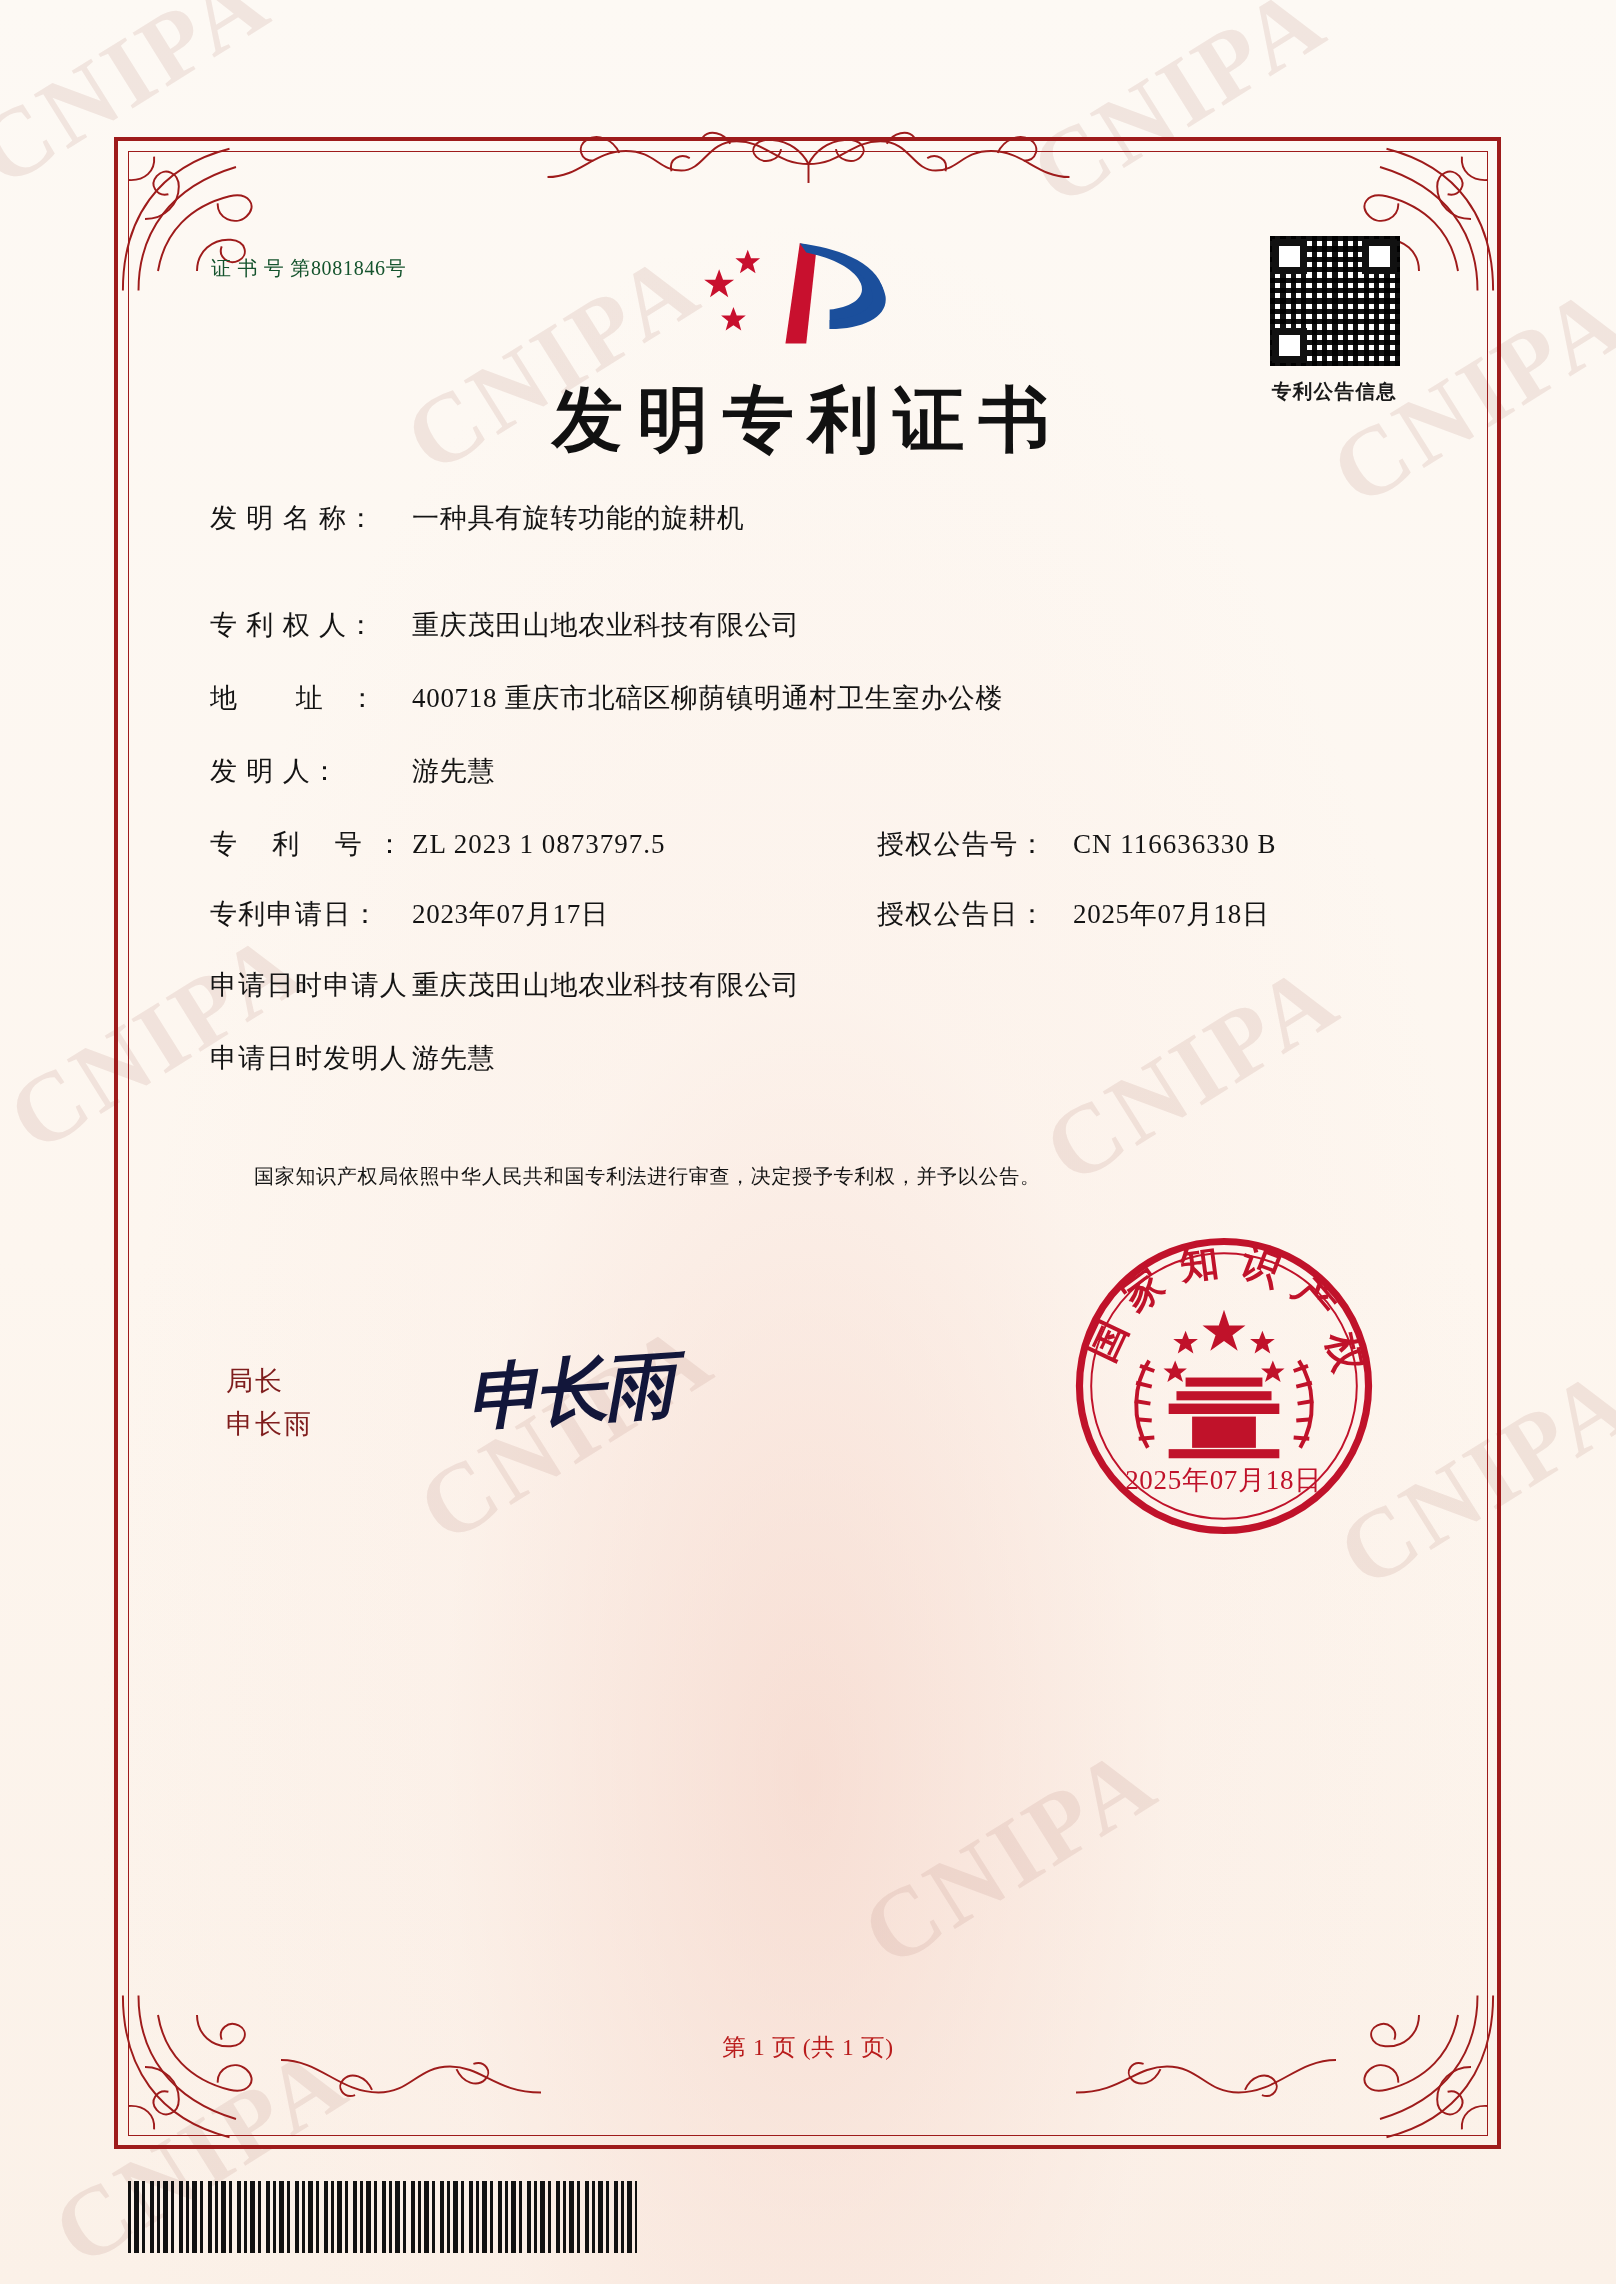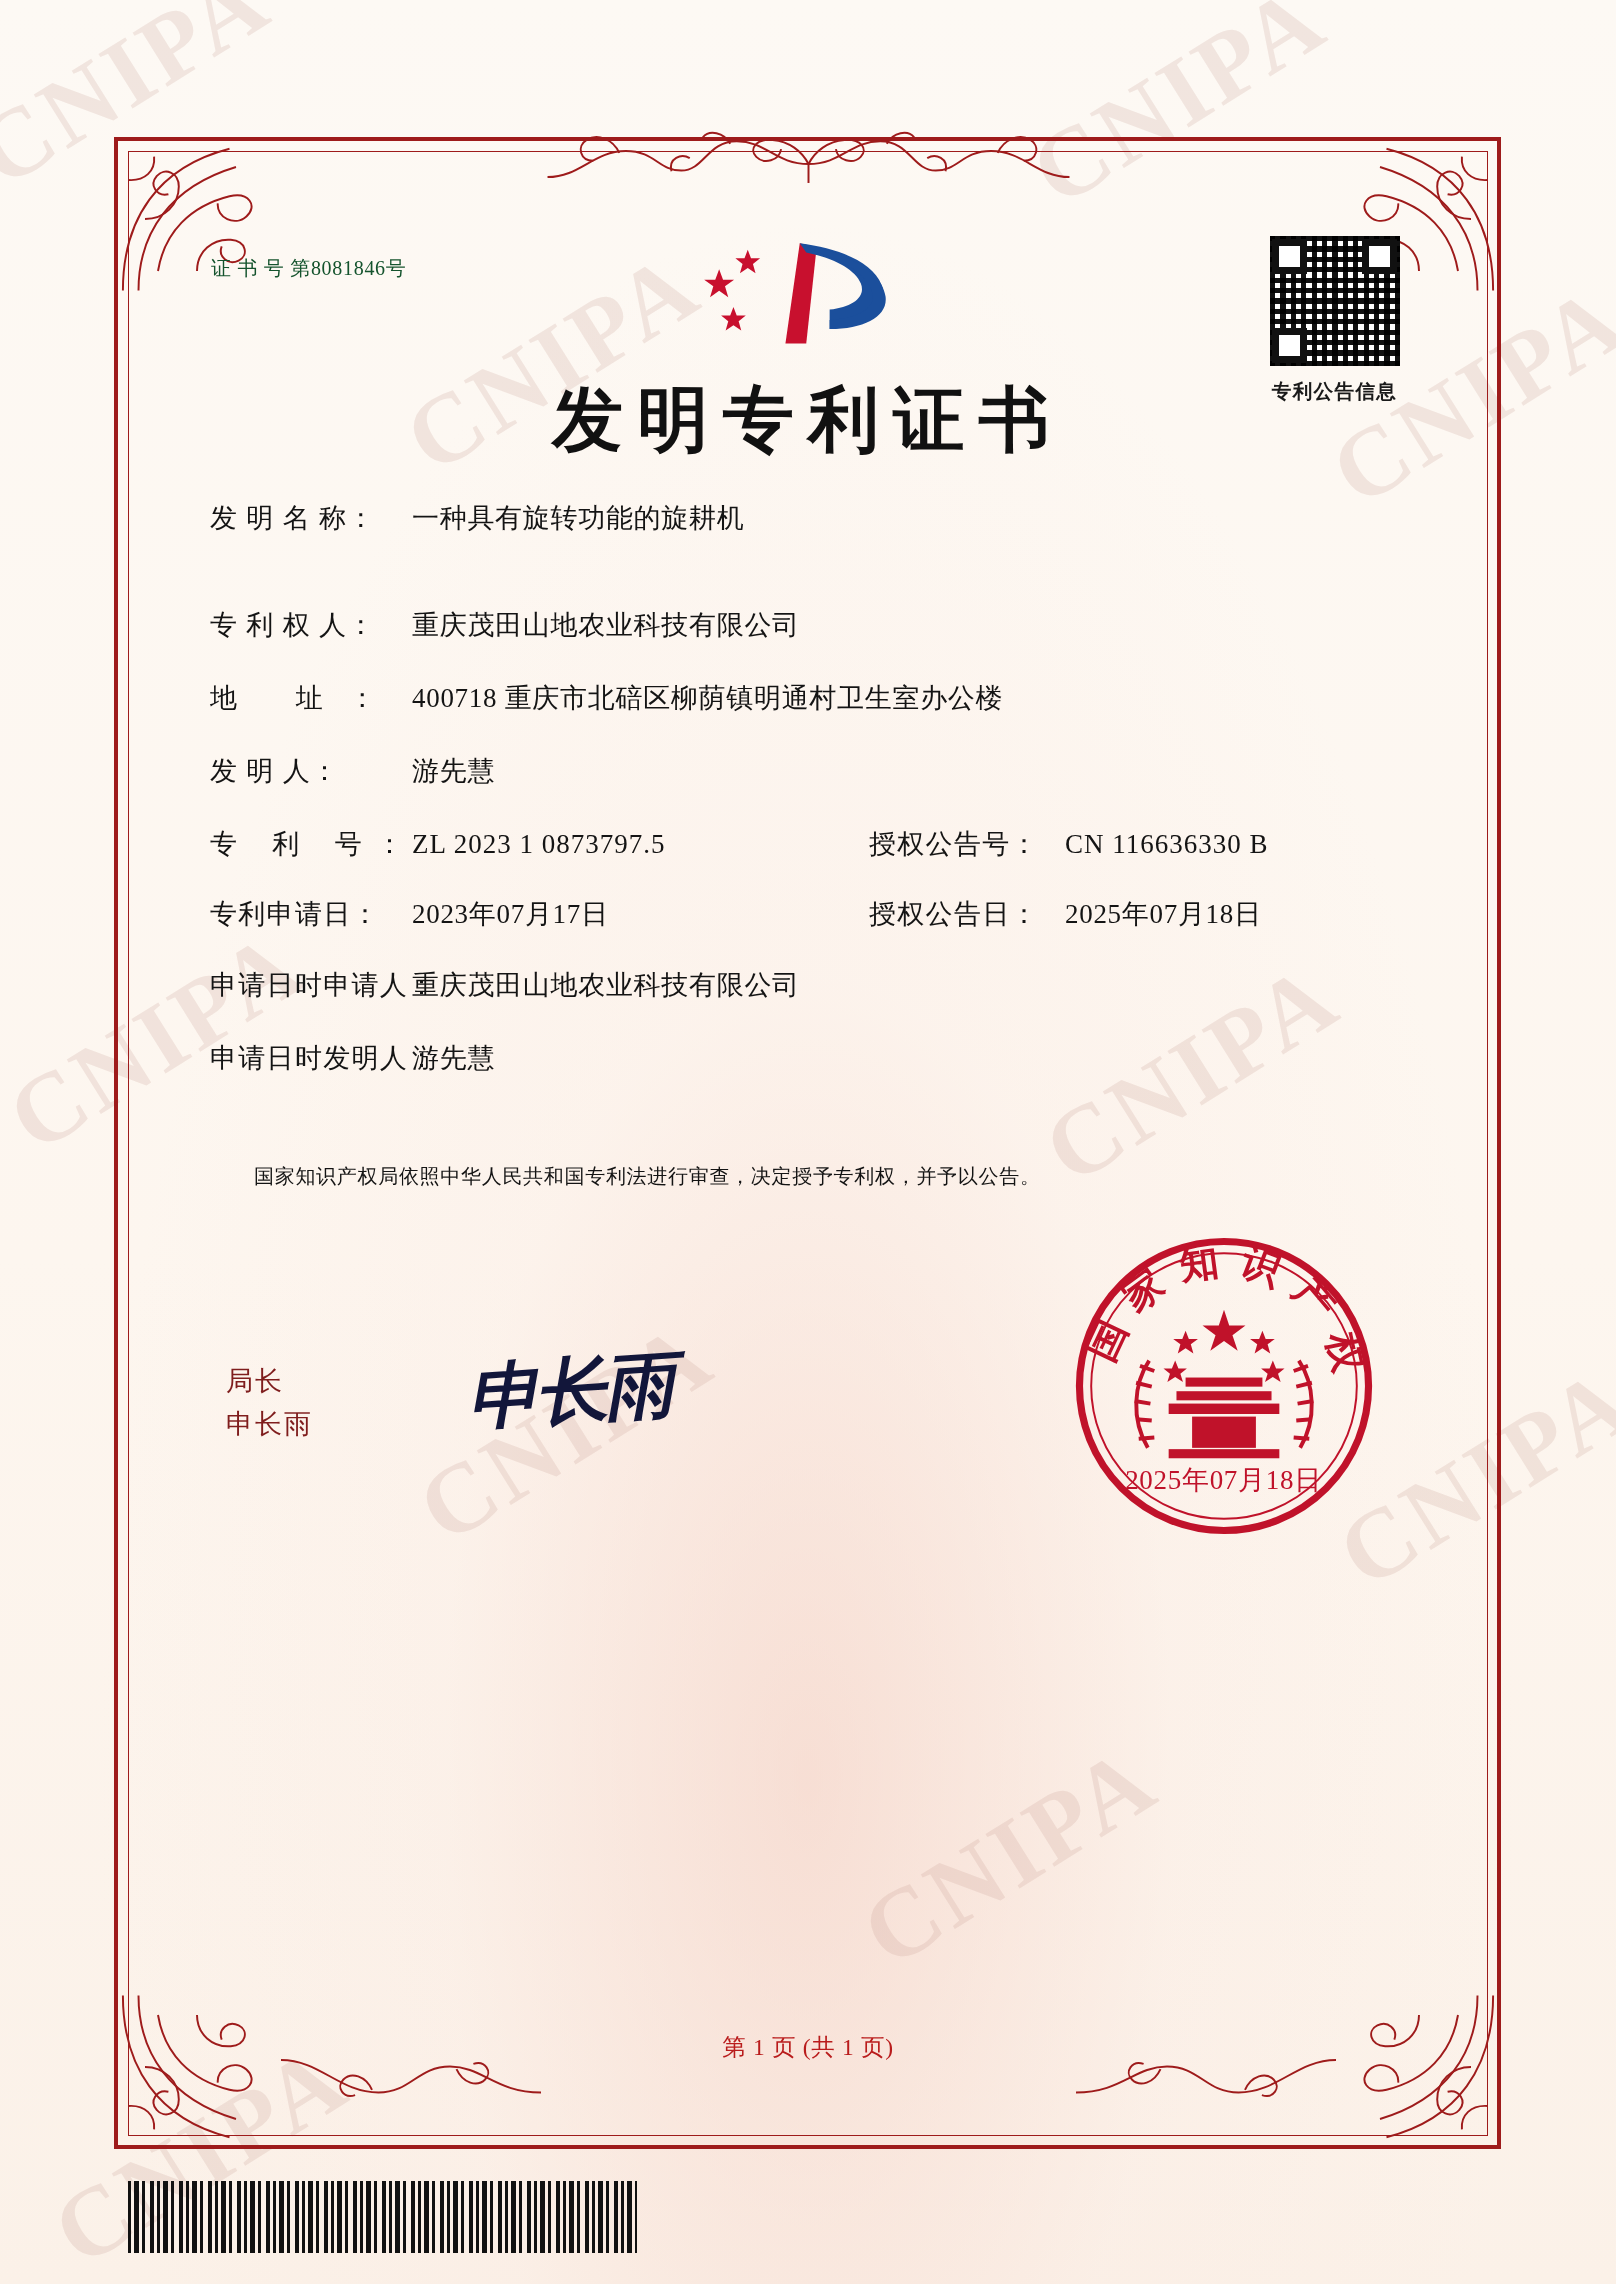--- a/index.html
+++ b/index.html
@@ -174,21 +174,21 @@
   .f-value.lat { font-family: "Liberation Serif", serif; letter-spacing: 1px; }
 
   .two-col {
     display: flex;
     align-items: baseline;
     margin-bottom: 34px;
     font-size: 27px;
     color: #141414;
   }
   .col-a { width: 659px; display: flex; align-items: baseline; }
-  .col-b { flex: 1 1 auto; display: flex; align-items: baseline; }
+  .col-b { flex: 1 1 auto; display: flex; align-items: baseline; margin-left: 8px; }
   .col-a .f-label { width: 202px; }
   .col-b .f-label { width: 196px; }
 
   .para {
     position: absolute;
     left: 82px;
     right: 72px;
     top: 1007px;
     font-size: 20px;
     line-height: 1.85;

